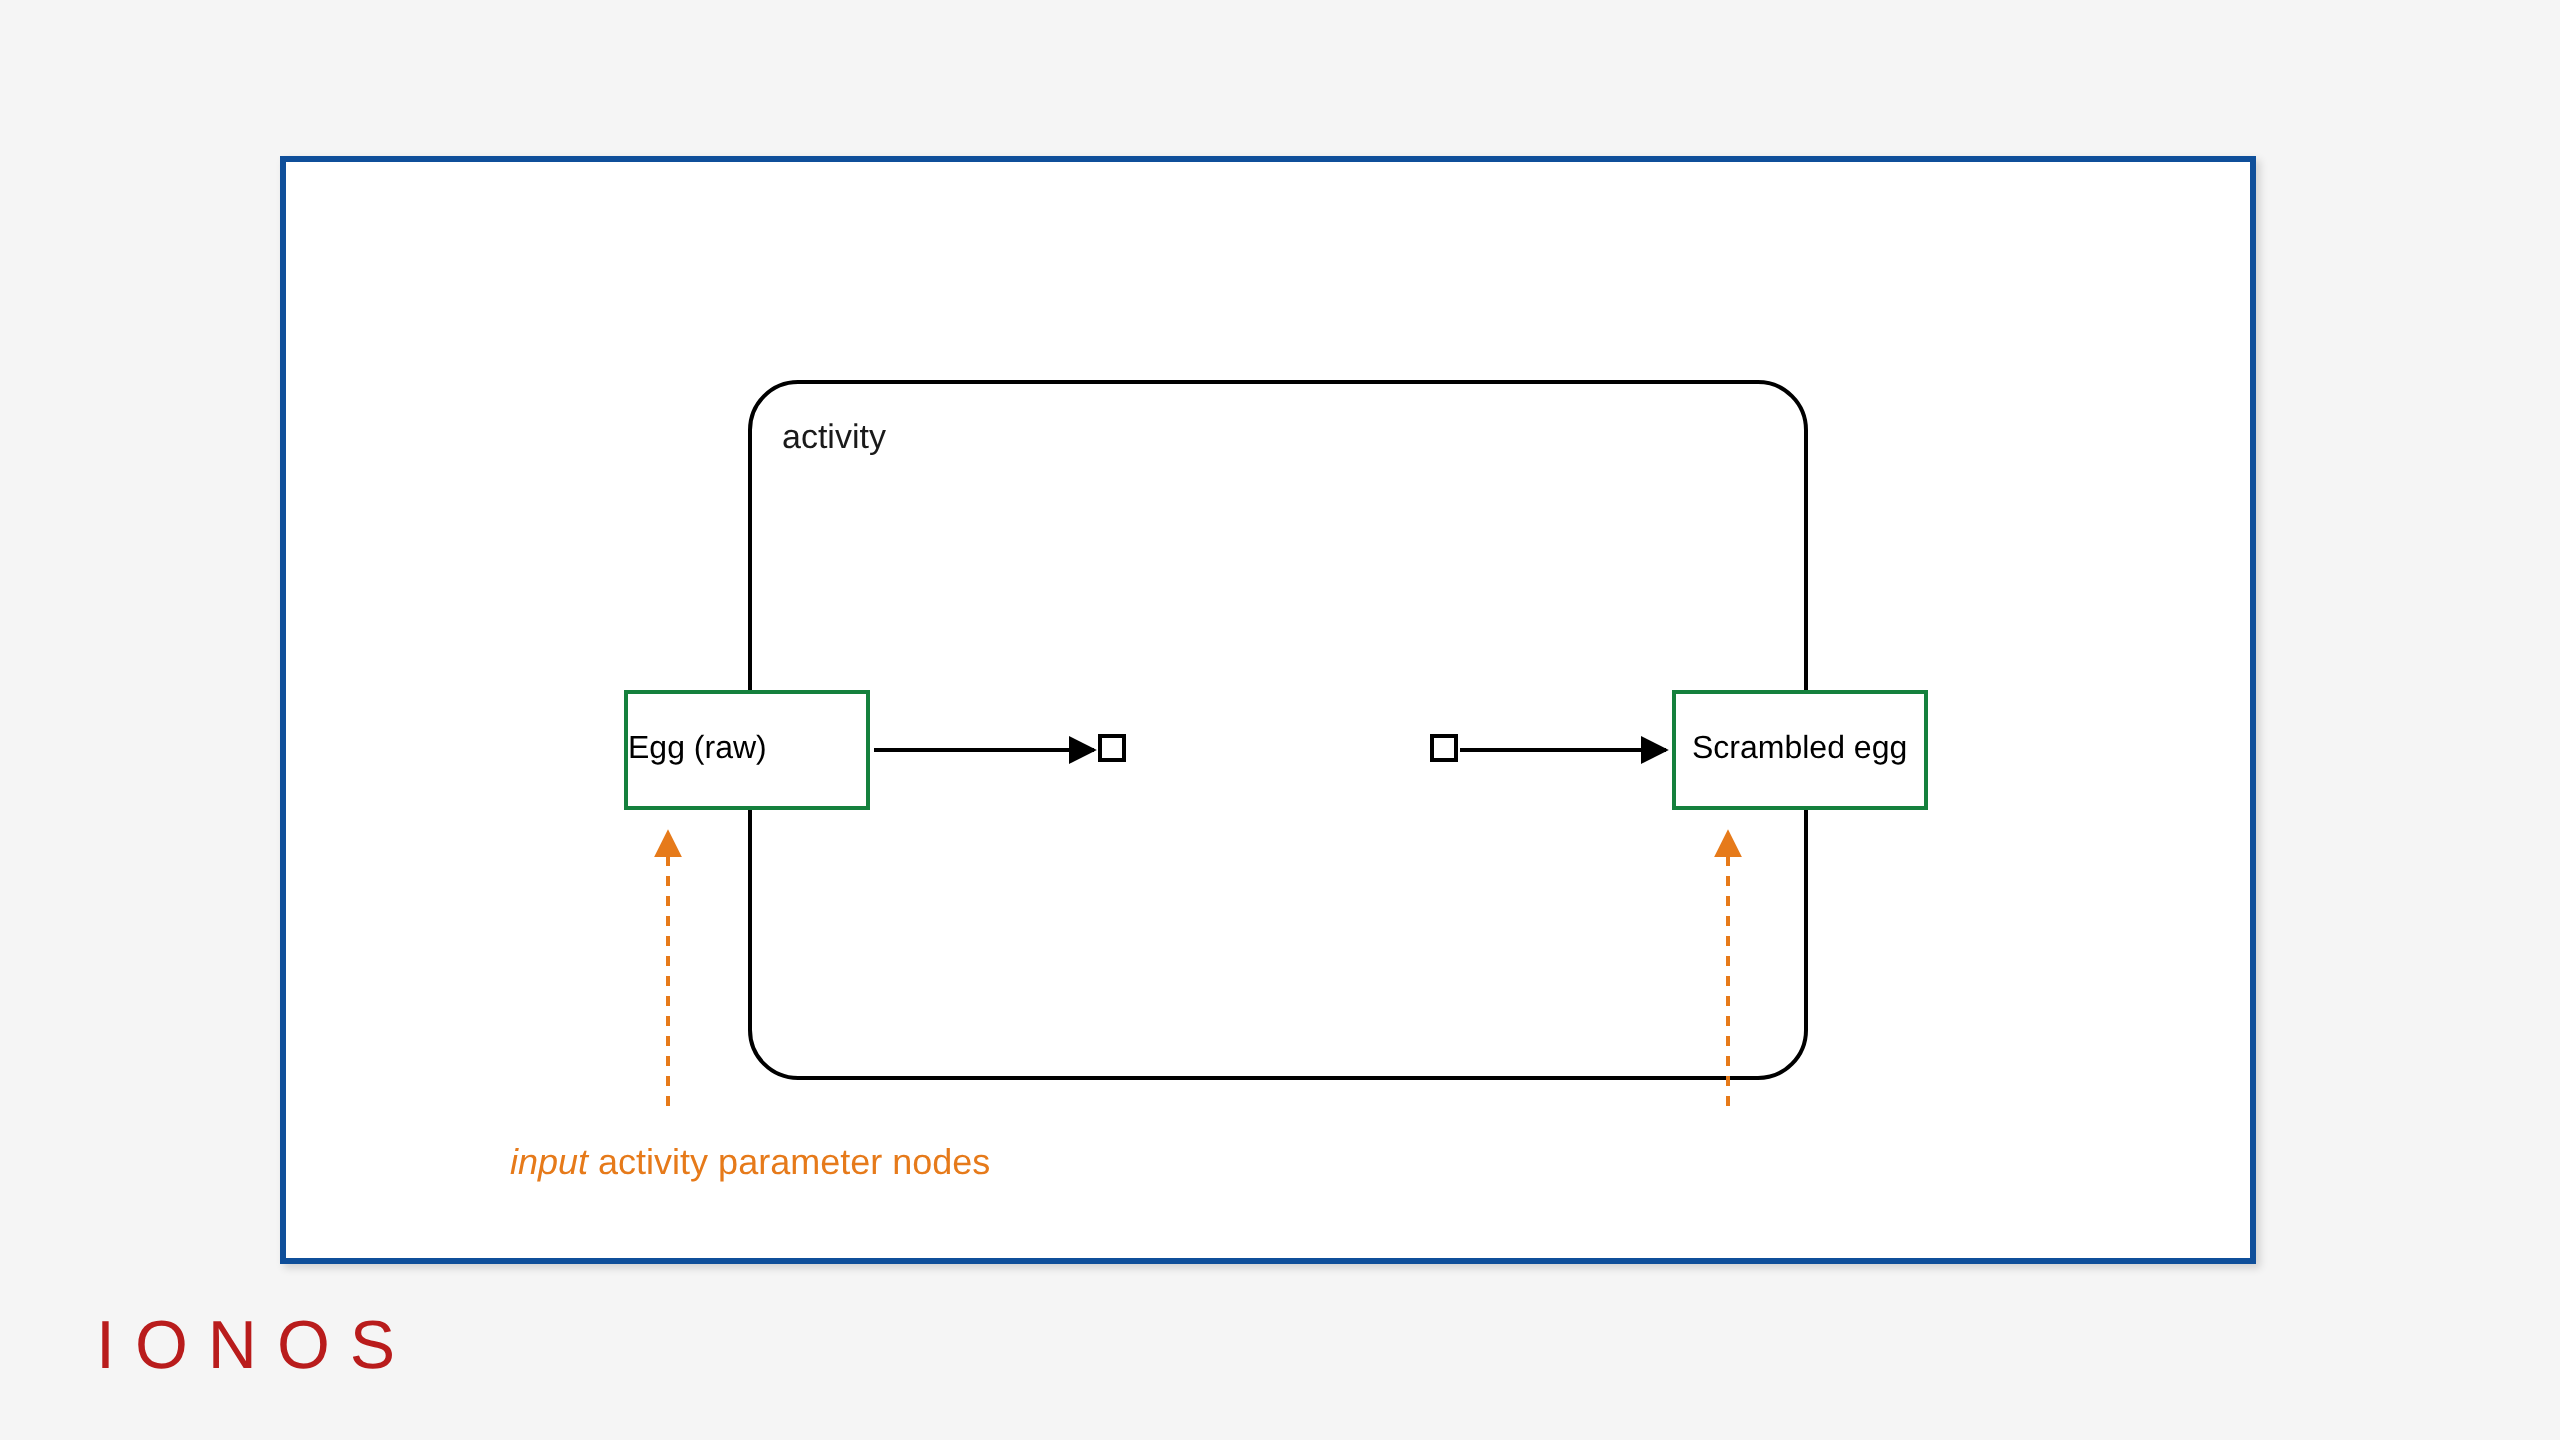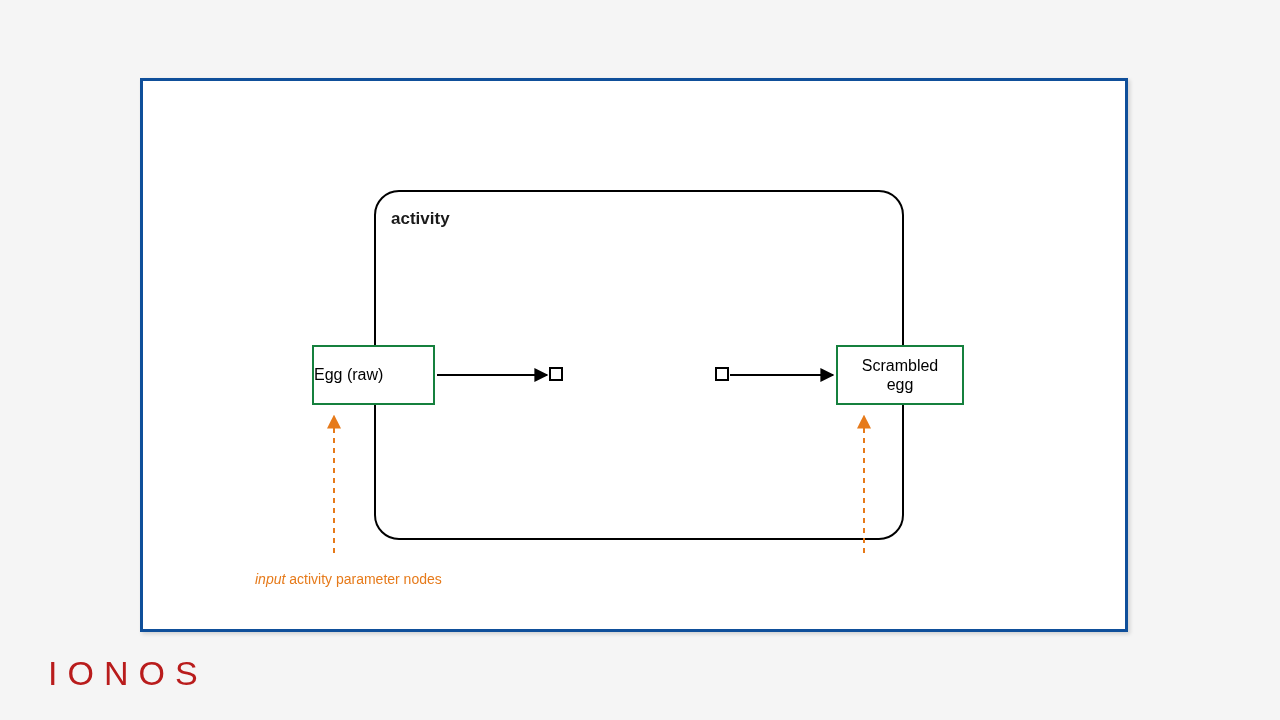--- a/index.html
+++ b/index.html
@@ -32,21 +32,21 @@
     left: 0; top: 0;
     width: 100%;
     height: 100%;
   }
   .activity-label {
     position: absolute;
     left: 248px;
     top: 128px;
     font-size: 17px;
     color: #1a1a1a;
-    font-weight: 700;
+    font-weight: 400;
   }
   .node-box {
     position: absolute;
     background: #fff;
     border: 2px solid #15803d;
     display: flex;
     align-items: center;
     justify-content: flex-start;
     font-size: 16px;
     line-height: 1.2;
@@ -65,26 +65,26 @@
     top: 270px;
     width: 158px;
     height: 50px;
     border-radius: 12px;
   }
   .scrambled {
     left: 693px;
     top: 264px;
     width: 128px;
     height: 60px;
-    padding: 0 18px;
+    padding: 0 8px;
   }
   .annot {
     position: absolute;
     color: #e67a1a;
-    font-size: 14px;
+    font-size: 18px;
     line-height: 1.3;
   }
   .annot .em { font-style: italic; }
   .annot-input  { left: 112px; top: 489px; width: 260px; }
   .annot-output { left: 638px; top: 489px; width: 300px; }
   .logo {
     position: absolute;
     left: 48px;
     top: 654px;
     font-size: 34px;

